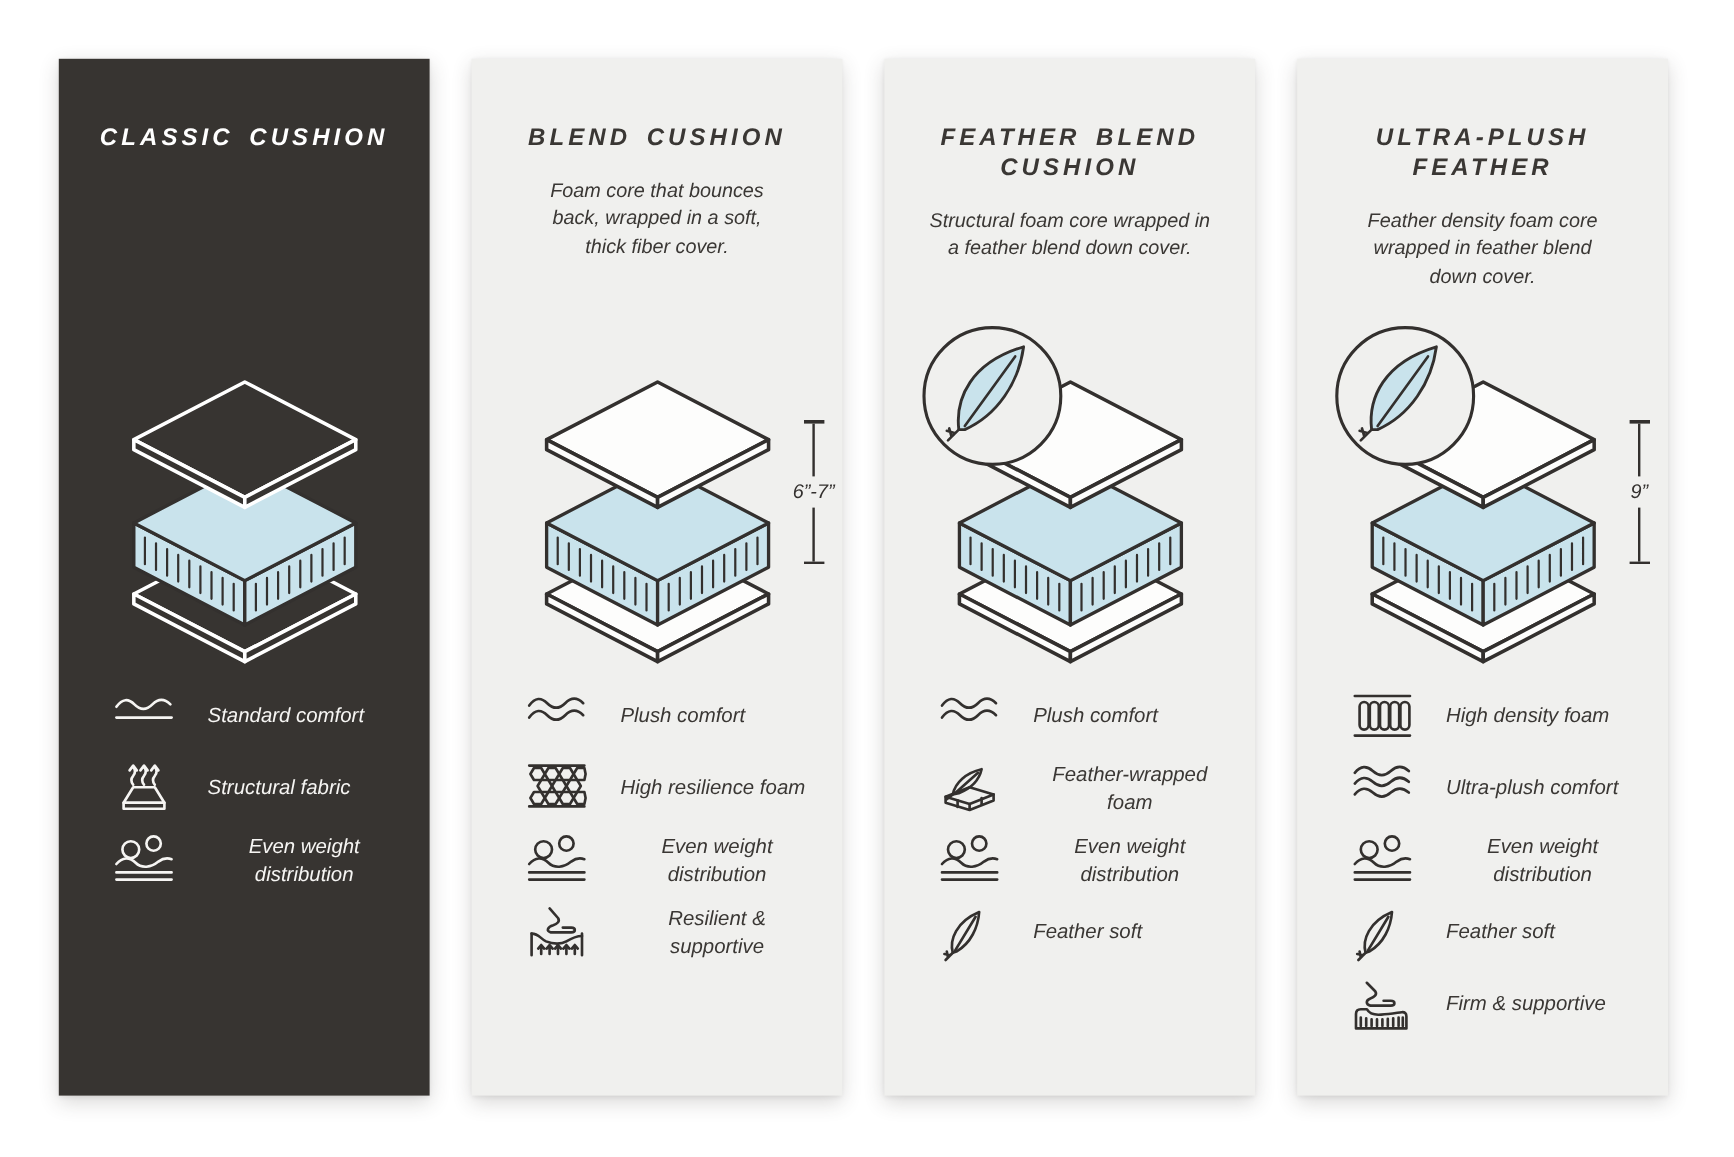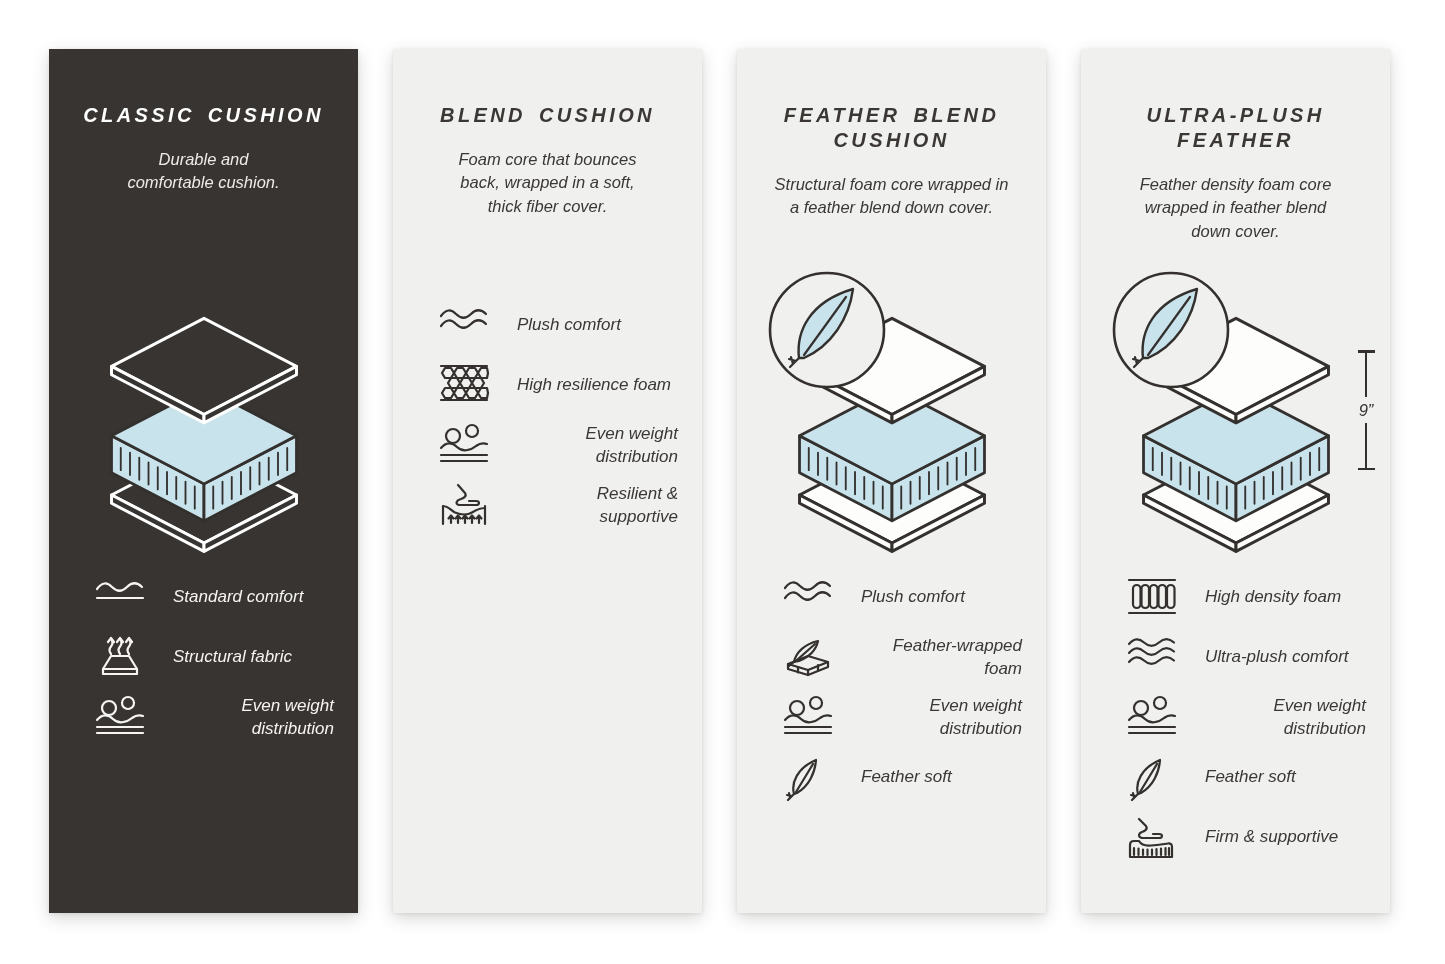--- a/index.html
+++ b/index.html
@@ -23,21 +23,21 @@
   .illustration { position:relative; height:272px; }
   .cushion-svg { position:absolute; left:50%; transform:translateX(-50%); bottom:6px; width:222px; height:246px; z-index:1; }
   .badge-svg { position:absolute; left:2px; top:-24px; width:128px; height:128px; z-index:2; }
 
   .dim { position:absolute; left:238px; top:60px; height:120px; width:46px; z-index:3;
          display:flex; flex-direction:column; align-items:center; color:var(--ink); }
   .dim .cap { width:17px; height:2.5px; background:var(--ink); flex:none; }
   .dim .vline { width:2.5px; background:var(--ink); flex:1; }
   .dim .dim-label { font-size:16.5px; line-height:1; padding:5px 0; white-space:nowrap; }
 
-  .features { list-style:none; margin-top:12px; padding-left:20px; text-align:right; }
+  .features { list-style:none; margin-top:12px; padding-left:20px; text-align:center; }
   .feature { display:flex; align-items:center; gap:26px; min-height:47px; margin-bottom:13px; }
   .feature .icon { flex:none; width:54px; height:46px; display:flex; align-items:center; justify-content:center; color:var(--ink); }
   .feature .icon svg { width:52px; height:46px; overflow:visible; }
   .feature .icon svg * { fill:none; stroke:currentColor; stroke-width:2.2; stroke-linecap:round; stroke-linejoin:round; }
   .feature .flabel { font-size:17px; line-height:1.3; max-width:170px; }
 </style>
 </head>
 <body>
 
 <svg width="0" height="0" style="position:absolute">
@@ -71,22 +71,20 @@
       <path d="M27 101 L36 92 M30 98 L28 91 M33 95 L26 93" fill="none" stroke="#33302e" stroke-width="2.2" stroke-linecap="round"></path>
     </symbol>
   </defs>
 </svg>
 
 <main class="board">
 
   <section class="card dark">
     <div class="card-header">
       <h2 class="card-title">CLASSIC CUSHION</h2>
-      <p class="card-desc">Durable and
-comfortable cushion.</p>
     </div>
     <div class="illustration">
       <svg class="cushion-svg">
           <use href="#cushion"></use>
         </svg>
     </div>
     <ul class="features">
       <li class="feature">
         <span class="icon">
           <svg viewBox="0 0 52 46">
@@ -121,20 +119,32 @@
       </li>
     </ul>
   </section>
 
   <section class="card light">
     <div class="card-header">
       <h2 class="card-title">BLEND CUSHION</h2>
       <p class="card-desc">Foam core that bounces
 back, wrapped in a soft,
 thick fiber cover.</p>
+    </div>
+    <div class="illustration">
+      <svg class="cushion-svg">
+          <use href="#cushion"></use>
+        </svg>
+      <div class="dim">
+        <span class="cap"></span>
+        <span class="vline"></span>
+        <span class="dim-label">6”-7”</span>
+        <span class="vline"></span>
+        <span class="cap"></span>
+      </div>
     </div>
     <ul class="features">
       <li class="feature">
         <span class="icon">
           <svg viewBox="0 0 52 46">
             <path d="M3 13 C8 6 13 6 18 11 C23 16 28 16 33 11 C38 6 43 6 48 11"></path>
             <path d="M3 23 C8 16 13 16 18 21 C23 26 28 26 33 21 C38 16 43 16 48 21"></path>
           </svg>
         </span>
         <span class="flabel">Plush comfort</span>

